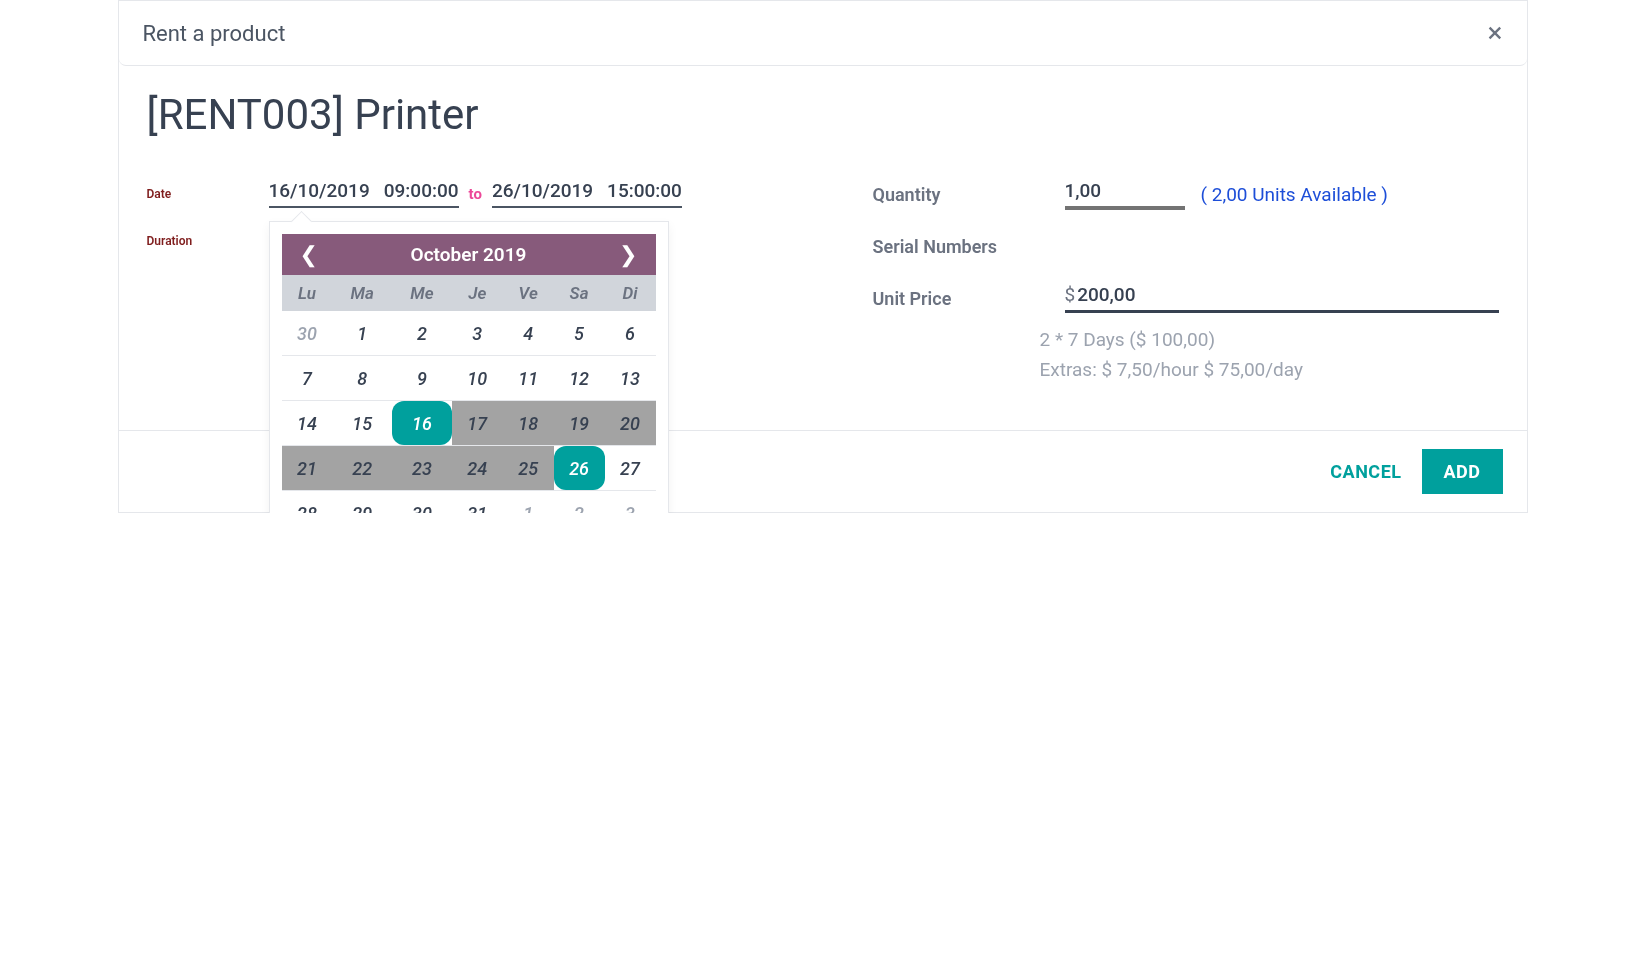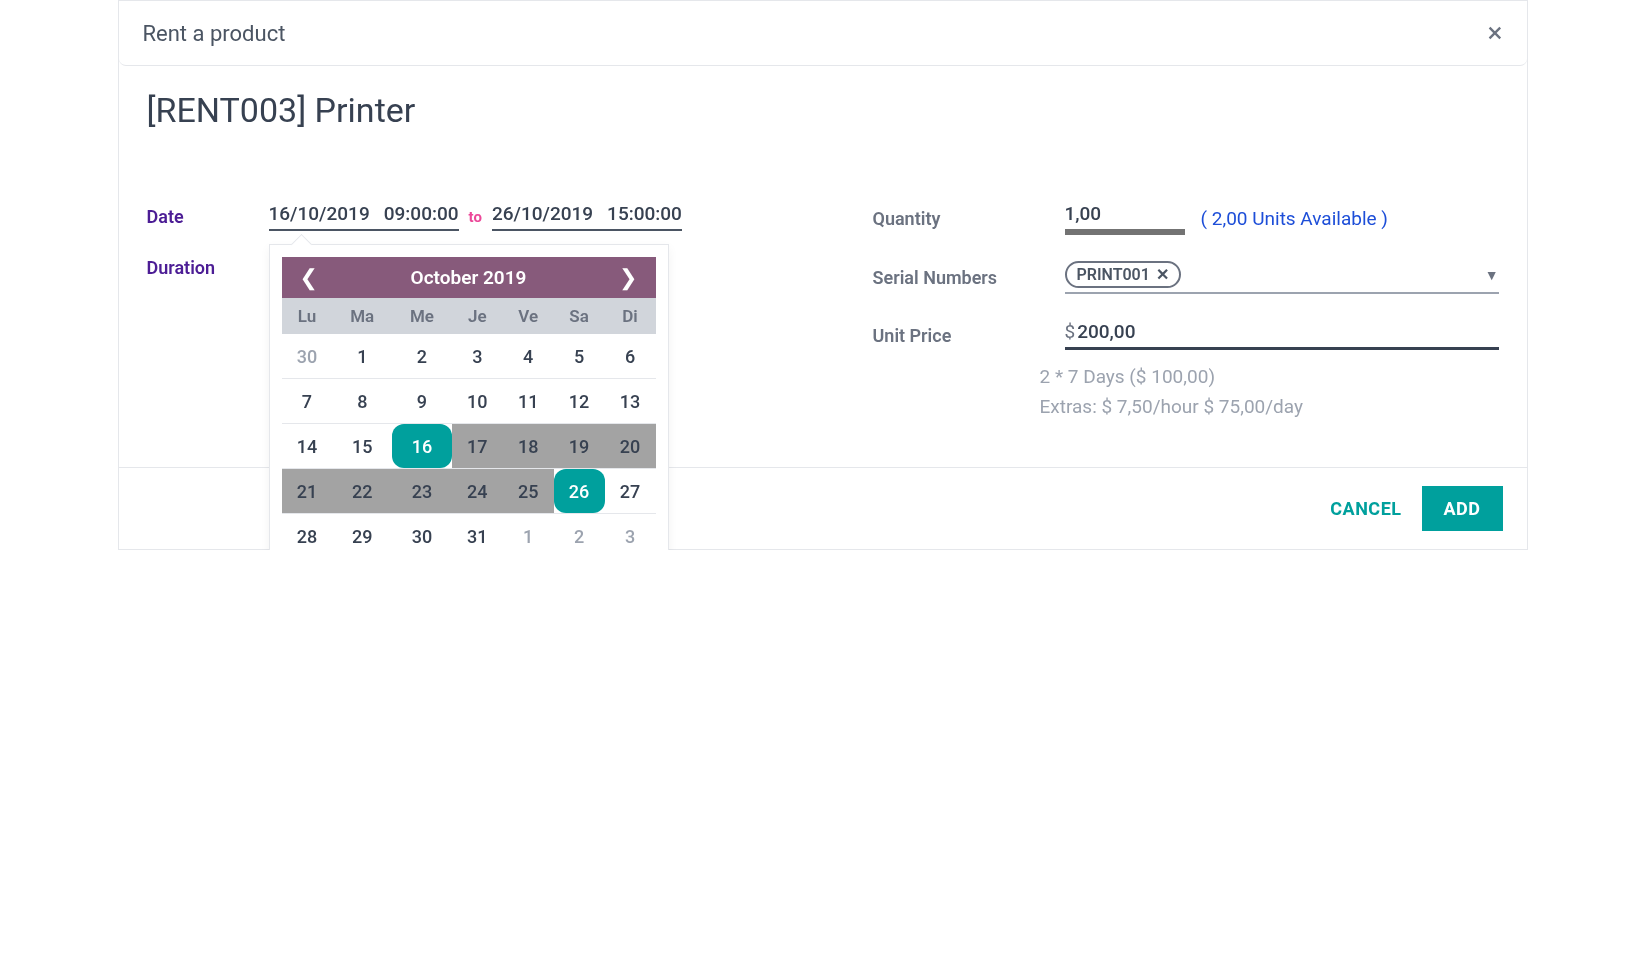--- a/index.html
+++ b/index.html
@@ -2,50 +2,50 @@
 <html><head>
 <meta charset="utf-8">
 <style>
   * { box-sizing: border-box; margin: 0; padding: 0; font-family: -apple-system, BlinkMacSystemFont, "Segoe UI", Roboto, "Helvetica Neue", Arial, sans-serif; }
   body { background: #fff; color: #374151; font-size: 16px; }
   .modal { border: 1px solid #e5e7eb; width: 1410px; margin: 0 auto; background: #fff; }
   .modal-header { display: flex; justify-content: space-between; align-items: center; padding: 18px 24px; border-bottom: 1px solid #e5e7eb; border-radius: 7px; }
   .modal-header h4 { font-size: 22px; font-weight: 400; color: #4b5563; }
   .close-btn { font-size: 28px; color: #6b7280; background: none; border: none; cursor: pointer; line-height: 1; }
   .modal-body { padding: 24px 28px 44px 28px; }
-  .product-title { font-size: 34px; font-weight: 400; color: #374151; margin-bottom: 72px; }
+  .product-title { font-size: 42px; font-weight: 400; color: #374151; margin-bottom: 40px; }
   .form-grid { display: grid; grid-template-columns: 1fr 1fr; column-gap: 50px; }
   .form-col { display: flex; flex-direction: column; gap: 26px; }
   .form-row { display: flex; align-items: center; }
-  .label { width: 122px; color: #4c1d95; font-weight: 600; font-size: 18px; flex-shrink: 0; }
+  .label { width: 122px; color: #7f1d1d; font-weight: 600; font-size: 12px; flex-shrink: 0; }
   .label-wide { width: 192px; color: #6b7280; font-weight: 600; font-size: 18px; flex-shrink: 0; margin-left: 25px; }
   .date-group { display: flex; align-items: center; gap: 10px; }
   .date-field { border-bottom: 2px solid #4b5563; padding-bottom: 4px; display: flex; gap: 14px; font-size: 19px; color: #374151; font-weight: 500; }
   .to-text { color: #ec4899; font-size: 15px; font-weight: bold; }
   .qty-group { display: flex; align-items: center; gap: 16px; }
-  .qty-input { border: none; border-bottom: 6px solid #737373; font-size: 19px; color: #374151; padding-bottom: 4px; width: 120px; font-weight: 500; }
+  .qty-input { border: none; border-bottom: 4px solid #737373; font-size: 19px; color: #374151; padding-bottom: 4px; width: 120px; font-weight: 500; }
   .avail { color: #1d4ed8; font-size: 19px; }
   .serial-wrap { flex: 1; border-bottom: 2px solid #9ca3af; padding-bottom: 4px; display: flex; justify-content: space-between; align-items: center; }
   .tag { display: inline-flex; align-items: center; gap: 6px; border: 2px solid #6b7280; border-radius: 16px; padding: 2px 10px; color: #4b5563; font-weight: 600; font-size: 16px; }
   .tag-x { font-weight: 700; cursor: pointer; }
   .caret-down { color: #6b7280; font-size: 14px; }
   .price-wrap { flex: 1; border-bottom: 3px solid #374151; padding-bottom: 4px; display: flex; align-items: baseline; gap: 2px; font-size: 19px; }
   .currency { color: #6b7280; }
   .price-val { color: #374151; font-weight: 500; }
   .hint { color: #9ca3af; font-size: 19px; margin-left: 192px; margin-top: -14px; line-height: 1.6; }
   .modal-footer { border-top: 1px solid #e5e7eb; padding: 18px 24px; display: flex; justify-content: flex-end; gap: 20px; align-items: center; }
   .btn-cancel-footer { background: none; border: none; color: #00A09D; font-weight: 700; font-size: 18px; cursor: pointer; letter-spacing: 0.5px; }
   .btn-add { background: #00A09D; color: #fff; border: none; padding: 12px 22px; font-weight: 700; font-size: 18px; cursor: pointer; letter-spacing: 0.5px; }
   
   .cal-pop { position: absolute; background: #fff; border: 1px solid #e5e7eb; box-shadow: 0 4px 10px rgba(0,0,0,0.05); width: 400px; z-index: 10; }
   .cal-pop::before { content: ""; position: absolute; top: -8px; left: 24px; width: 14px; height: 14px; background: #fff; border-left: 1px solid #e5e7eb; border-top: 1px solid #e5e7eb; transform: rotate(45deg); }
   .cal-inner { padding: 12px; }
   .cal-header { background: #875A7B; color: #fff; display: flex; justify-content: space-between; align-items: center; padding: 8px 12px; font-weight: 600; font-size: 19px; }
   .cal-nav { background: none; border: none; color: #fff; font-size: 22px; cursor: pointer; padding: 0 6px; }
-  .cal-grid { width: 100%; border-collapse: collapse; }
+  .cal-grid { width: 100%; border-collapse: collapse; font-style: italic; }
   .cal-grid th { background: #d1d5db; color: #6b7280; font-weight: 600; padding: 8px 0; font-size: 17px; }
   .cal-grid td { text-align: center; padding: 0; border-bottom: 1px solid #e5e7eb; }
   .day { display: inline-flex; width: 100%; height: 44px; align-items: center; justify-content: center; font-size: 18px; color: #374151; cursor: pointer; font-weight: 500; }
   .day.muted { color: #9ca3af; }
   .day.range { background: #a3a3a3; }
   .day.sel { background: #00A09D; color: #fff; border-radius: 12px; }
   .time-row { display: flex; justify-content: center; align-items: center; gap: 12px; padding: 12px 0; font-size: 18px; color: #374151; }
   .spinner { background: #e5e7eb; border-radius: 4px; padding: 4px 20px 4px 12px; display: inline-flex; align-items: center; gap: 6px; position: relative; font-weight: 500; }
   .spinner-arrows { display: flex; flex-direction: column; font-size: 8px; line-height: 8px; color: #6b7280; }
   .cal-footer { border-top: 1px solid #e5e7eb; padding: 14px; display: flex; justify-content: flex-end; gap: 16px; align-items: center; }
@@ -198,27 +198,20 @@
         <div class="form-row">
           <span class="label-wide">Quantity</span>
           <div class="qty-group">
             <span class="qty-input">1,00</span>
             <span class="avail">( 2,00 Units Available )</span>
           </div>
         </div>
 
         <div class="form-row">
           <span class="label-wide">Serial Numbers</span>
-          <div class="serial-wrap">
-            <span class="tag">
-              <span>PRINT001</span>
-              <span class="tag-x">✕</span>
-            </span>
-            <span class="caret-down">▼</span>
-          </div>
         </div>
 
         <div class="form-row">
           <span class="label-wide">Unit Price</span>
           <span class="price-wrap">
             <span class="currency">$</span>
             <span class="price-val">200,00</span>
           </span>
         </div>
 

